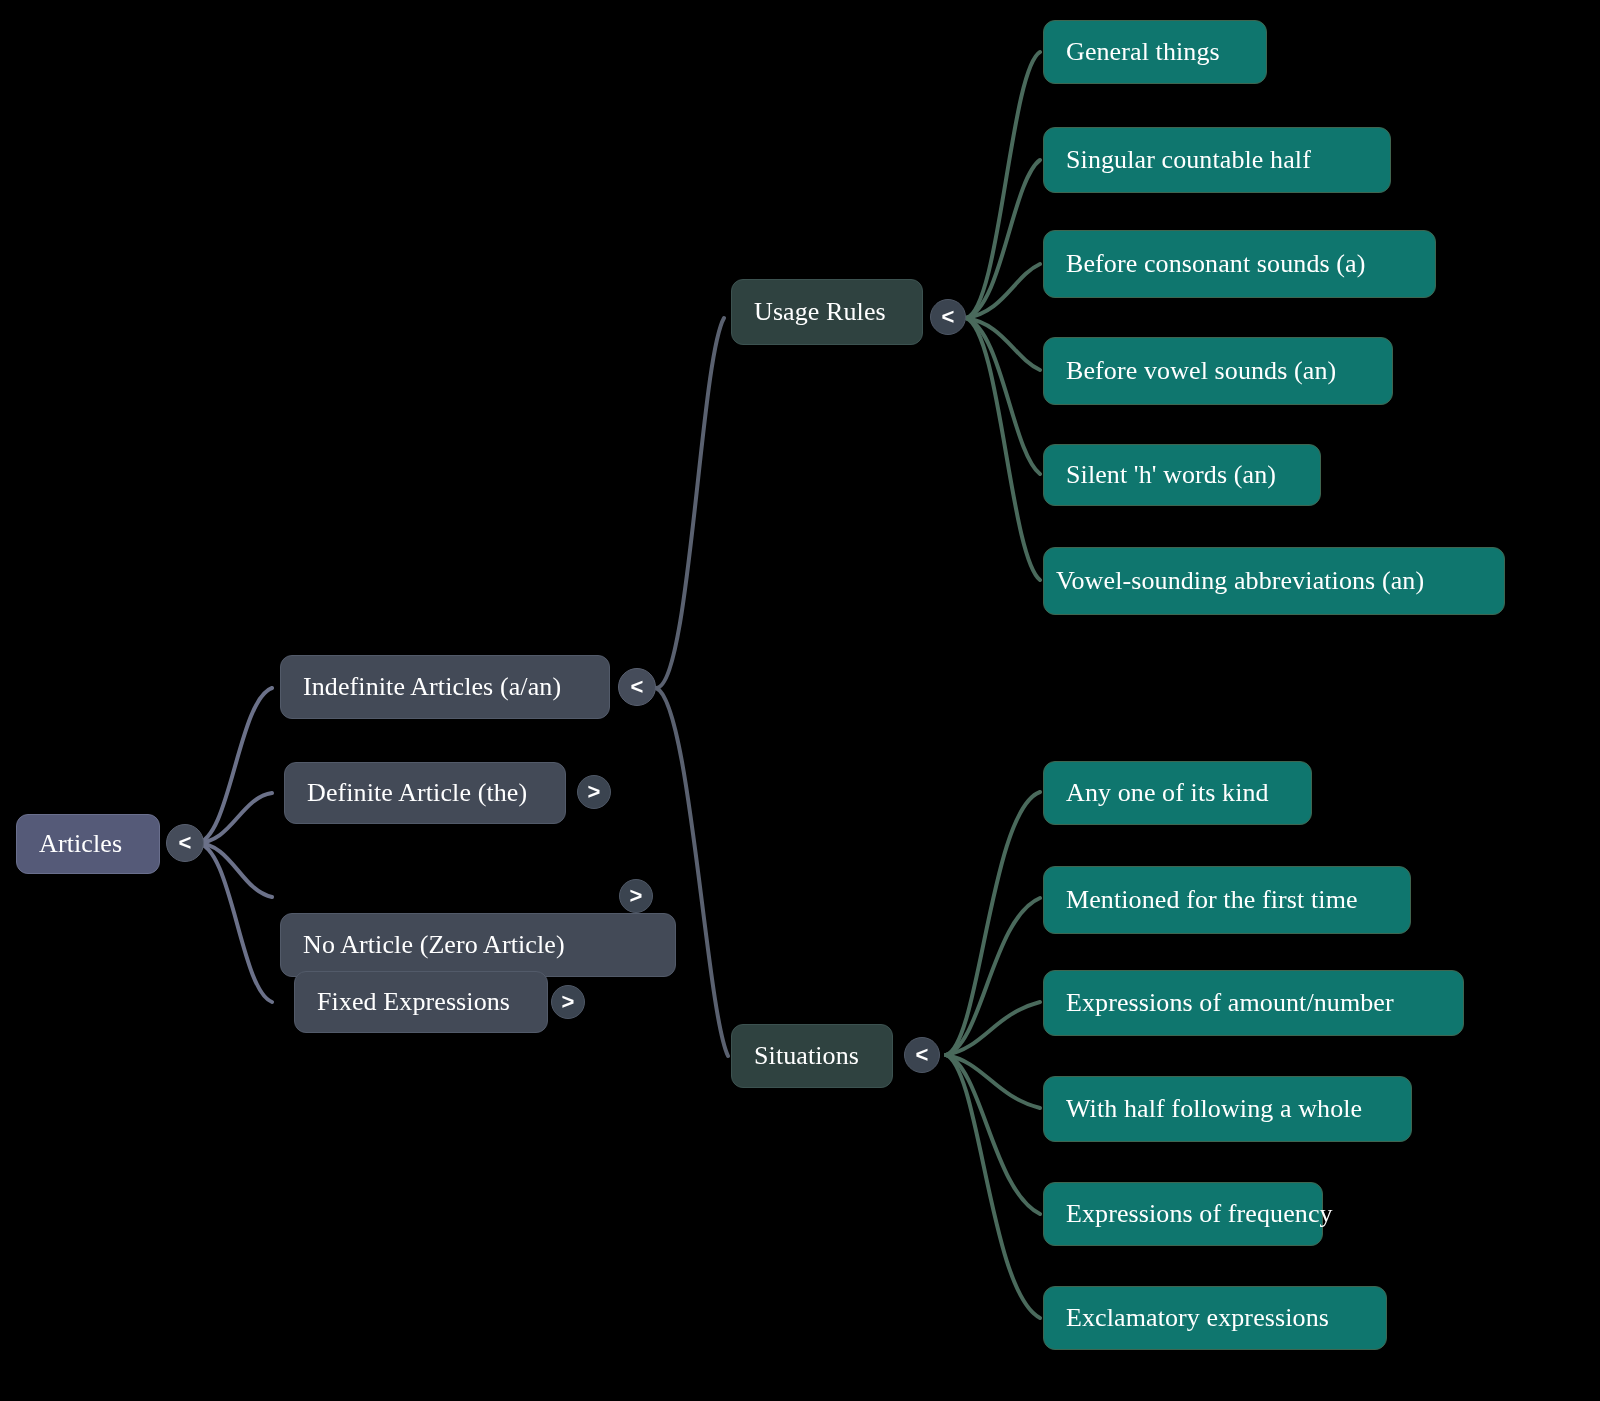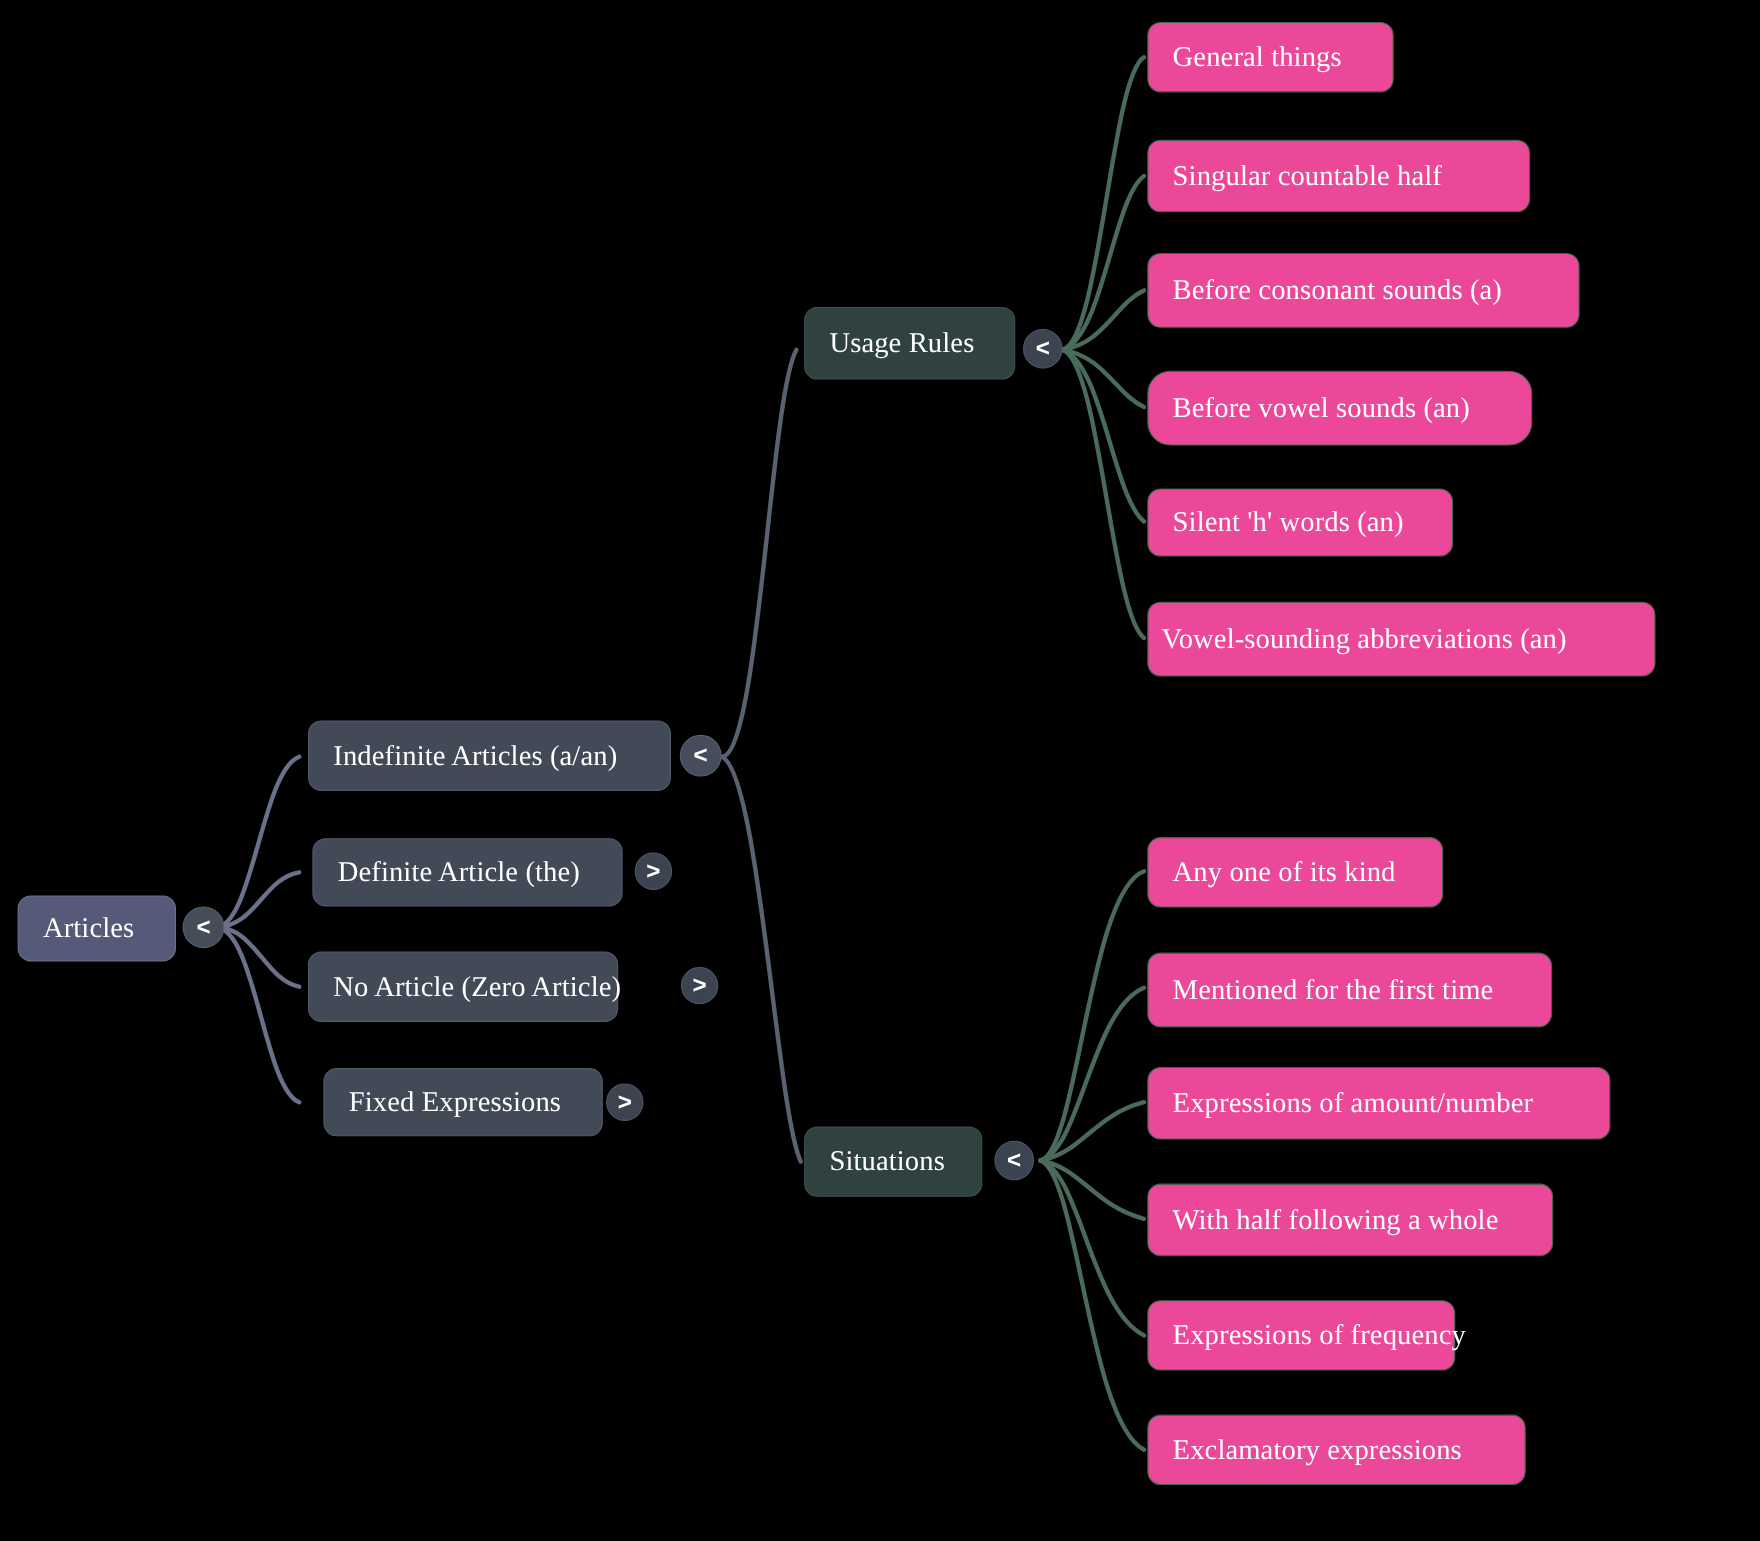--- a/index.html
+++ b/index.html
@@ -43,21 +43,21 @@
   }
   .node.branch-purple {
     background: #434a57;
     border: 1px solid #525a69;
   }
   .node.branch-green {
     background: #2f4240;
     border: 1px solid #3c5250;
   }
   .node.leaf-green {
-    background: #ec4899;
+    background: #0f766e;
     border: 1px solid #3f6550;
   }
   .toggle {
     position: absolute;
     box-sizing: border-box;
     border-radius: 50%;
     background: #454c5a;
     border: 1px solid #596070;
     color: #ffffff;
     display: flex;
@@ -120,21 +120,21 @@
     <span>&lt;</span>
   </div>
 
   <div class="node branch-purple" style="left:284px; top:762px; width:282px; height:62px;">
     <span>Definite Article (the)</span>
   </div>
   <div class="toggle dark" style="left:577px; top:775px; width:34px; height:34px;">
     <span>&gt;</span>
   </div>
 
-  <div class="node branch-purple" style="left:280px; top:865px; width:282px; height:64px;">
+  <div class="node branch-purple" style="left:280px; top:913px; width:396px; height:64px;">
     <span>No Article (Zero Article)</span>
   </div>
   <div class="toggle dark" style="left:619px; top:879px; width:34px; height:34px;">
     <span>&gt;</span>
   </div>
 
   <div class="node branch-purple" style="left:282px; top:971px; width:254px; height:62px;margin-left:12px;">
     <span>Fixed Expressions</span>
   </div>
   <div class="toggle dark" style="left:551px; top:985px; width:34px; height:34px;">
@@ -157,21 +157,21 @@
 
   <div class="node leaf-green" style="left:1043px; top:20px; width:224px; height:64px;">
     <span>General things</span>
   </div>
   <div class="node leaf-green" style="left:1043px; top:127px; width:348px; height:66px;">
     <span>Singular countable half</span>
   </div>
   <div class="node leaf-green" style="left:1043px; top:230px; width:393px; height:68px;">
     <span>Before consonant sounds (a)</span>
   </div>
-  <div class="node leaf-green" style="left:1043px; top:337px; width:350px; height:68px;border-radius:21px;">
+  <div class="node leaf-green" style="left:1043px; top:337px; width:350px; height:68px;">
     <span>Before vowel sounds (an)</span>
   </div>
   <div class="node leaf-green" style="left:1043px; top:444px; width:278px; height:62px;">
     <span>Silent 'h' words (an)</span>
   </div>
   <div class="node leaf-green" style="left:1043px; top:547px; width:462px; height:68px;padding-left:12px;">
     <span>Vowel-sounding abbreviations (an)</span>
   </div>
 
   <div class="node leaf-green" style="left:1043px; top:761px; width:269px; height:64px;">

